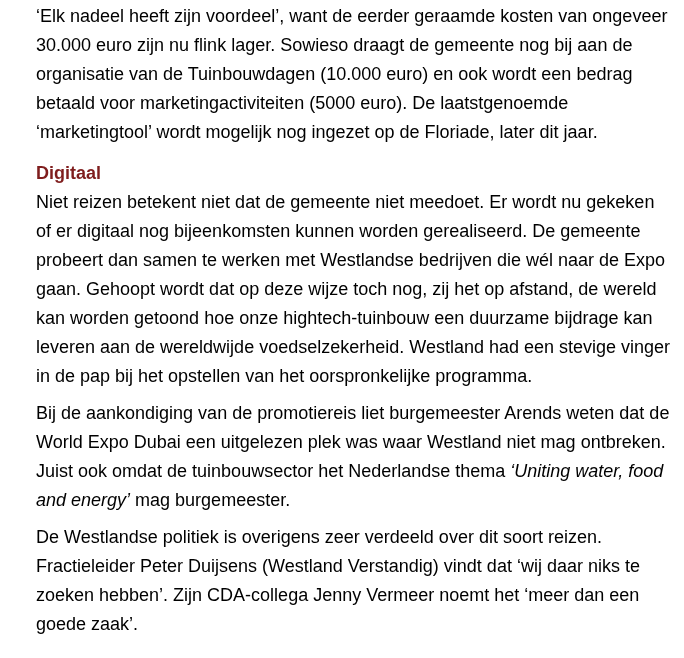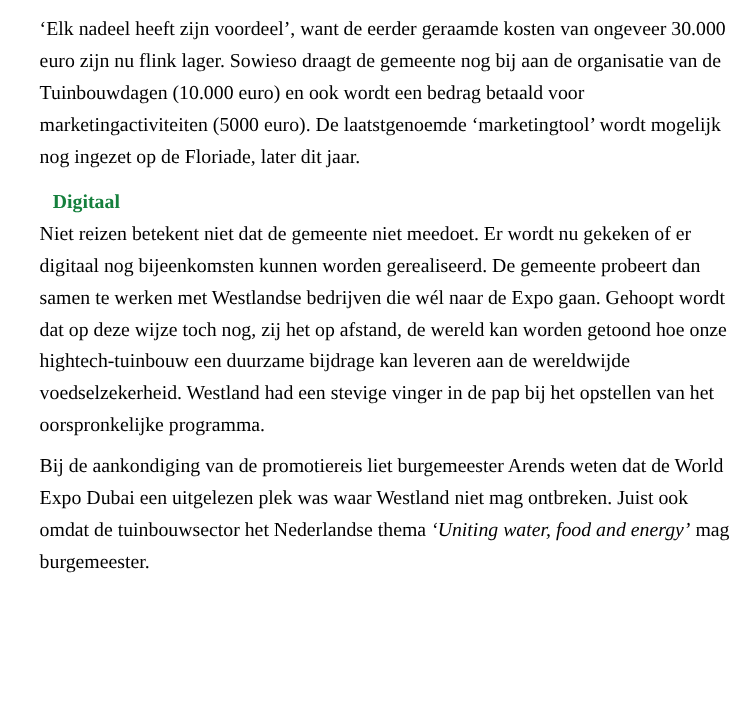--- a/index.html
+++ b/index.html
@@ -8,51 +8,52 @@
       padding: 0;
     }
     body {
       width: 684px;
       height: 658px;
       background: #ffffff;
       overflow: hidden;
     }
     .article {
       box-sizing: content-box;
-      padding: 12px 8px 0 36px;
+      padding: 2px 8px 0 36px;
       width: 638px;
-      font-family: Liberation Serif, serif;
+      font-family: Liberation Sans, sans-serif;
       font-size: 18px;
       line-height: 29px;
       color: #000000;
       text-align: left;
     }
     .article p {
       margin: 0 0 8px 0;
       padding: 0;
     }
     .article .section-heading {
-      margin: 12px 0 0 12px;
+      margin: 12px 0 0 0;
       padding: 0;
       font-size: 18px;
       line-height: 29px;
       font-weight: 700;
-      color: #15803d;
+      color: #7f1d1d;
     }
     .italic {
       font-style: italic;
     }
   </style>
 </head>
 <body>
 
 <div class="article">
 
   <p>‘Elk nadeel heeft zijn voordeel’, want de eerder geraamde kosten van ongeveer 30.000 euro zijn nu flink lager. Sowieso draagt de gemeente nog bij aan de organisatie van de Tuinbouwdagen (10.000 euro) en ook wordt een bedrag betaald voor marketingactiviteiten (5000 euro). De laatstgenoemde ‘marketingtool’ wordt mogelijk nog ingezet op de Floriade, later dit jaar.</p>
 
   <h3 class="section-heading">Digitaal</h3>
 
   <p>Niet reizen betekent niet dat de gemeente niet meedoet. Er wordt nu gekeken of er digitaal nog bijeenkomsten kunnen worden gerealiseerd. De gemeente probeert dan samen te werken met Westlandse bedrijven die wél naar de Expo gaan. Gehoopt wordt dat op deze wijze toch nog, zij het op afstand, de wereld kan worden getoond hoe onze hightech-tuinbouw een duurzame bijdrage kan leveren aan de wereldwijde voedselzekerheid. Westland had een stevige vinger in de pap bij het opstellen van het oorspronkelijke programma.</p>
 
   <p><span>Bij de aankondiging van de promotiereis liet burgemeester Arends weten dat de World Expo Dubai een uitgelezen plek was waar Westland niet mag ontbreken. Juist ook omdat de tuinbouwsector het Nederlandse thema </span><span class="italic">‘Uniting water, food and energy’</span><span> mag burgemeester.</span></p>
 
+  <p>De Westlandse politiek is overigens zeer verdeeld over dit soort reizen. Fractieleider Peter Duijsens (Westland Verstandig) vindt dat ‘wij daar niks te zoeken hebben’. Zijn CDA-collega Jenny Vermeer noemt het ‘meer dan een goede zaak’.</p>
 
 </div>
 
 </body></html>

